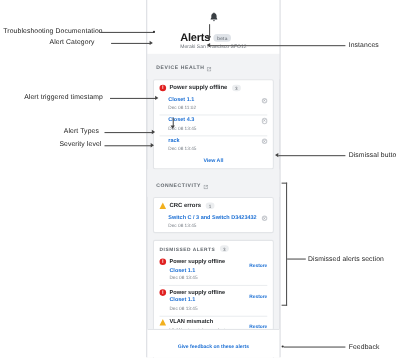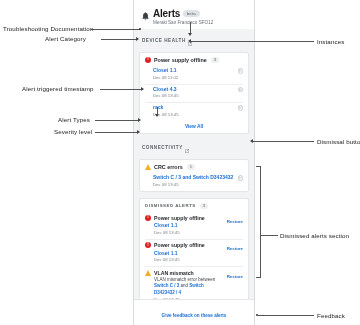--- a/index.html
+++ b/index.html
@@ -56,23 +56,24 @@
     position: absolute;
     left: 133px; top: 0px;
     width: 122px; height: 325px;
     background: #f2f3f5;
     border-left: 0.6px solid #d8dade;
     border-right: 0.6px solid #d8dade;
   }
   .panel-head {
     padding: 5px 8px 4px 8px;
     display: flex;
-    align-items: flex-end;
+    align-items: center;
     gap: 4px;
     background: #ffffff;
+    flex-direction: column;
   }
   .bell {
     margin-top: 1.5px;
     flex: 0 0 auto;
   }
   .head-text { display: flex; flex-direction: column; }
   .title-row { display: flex; align-items: center; gap: 3px; }
   .app-title {
     font-size: 10px;
     font-weight: bold;

